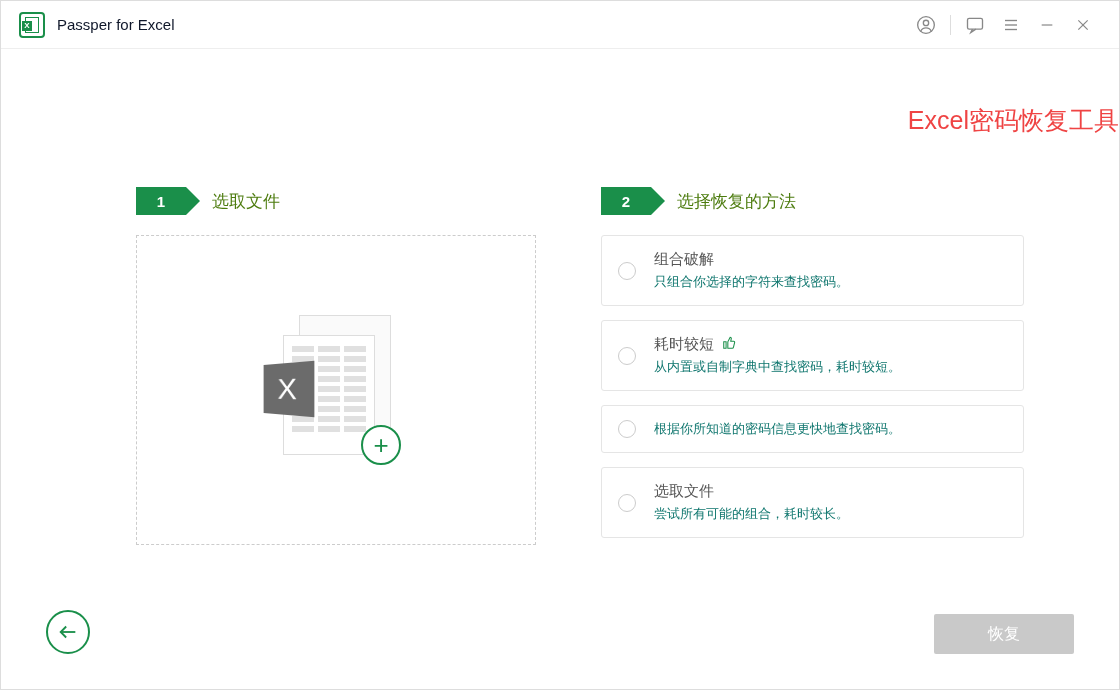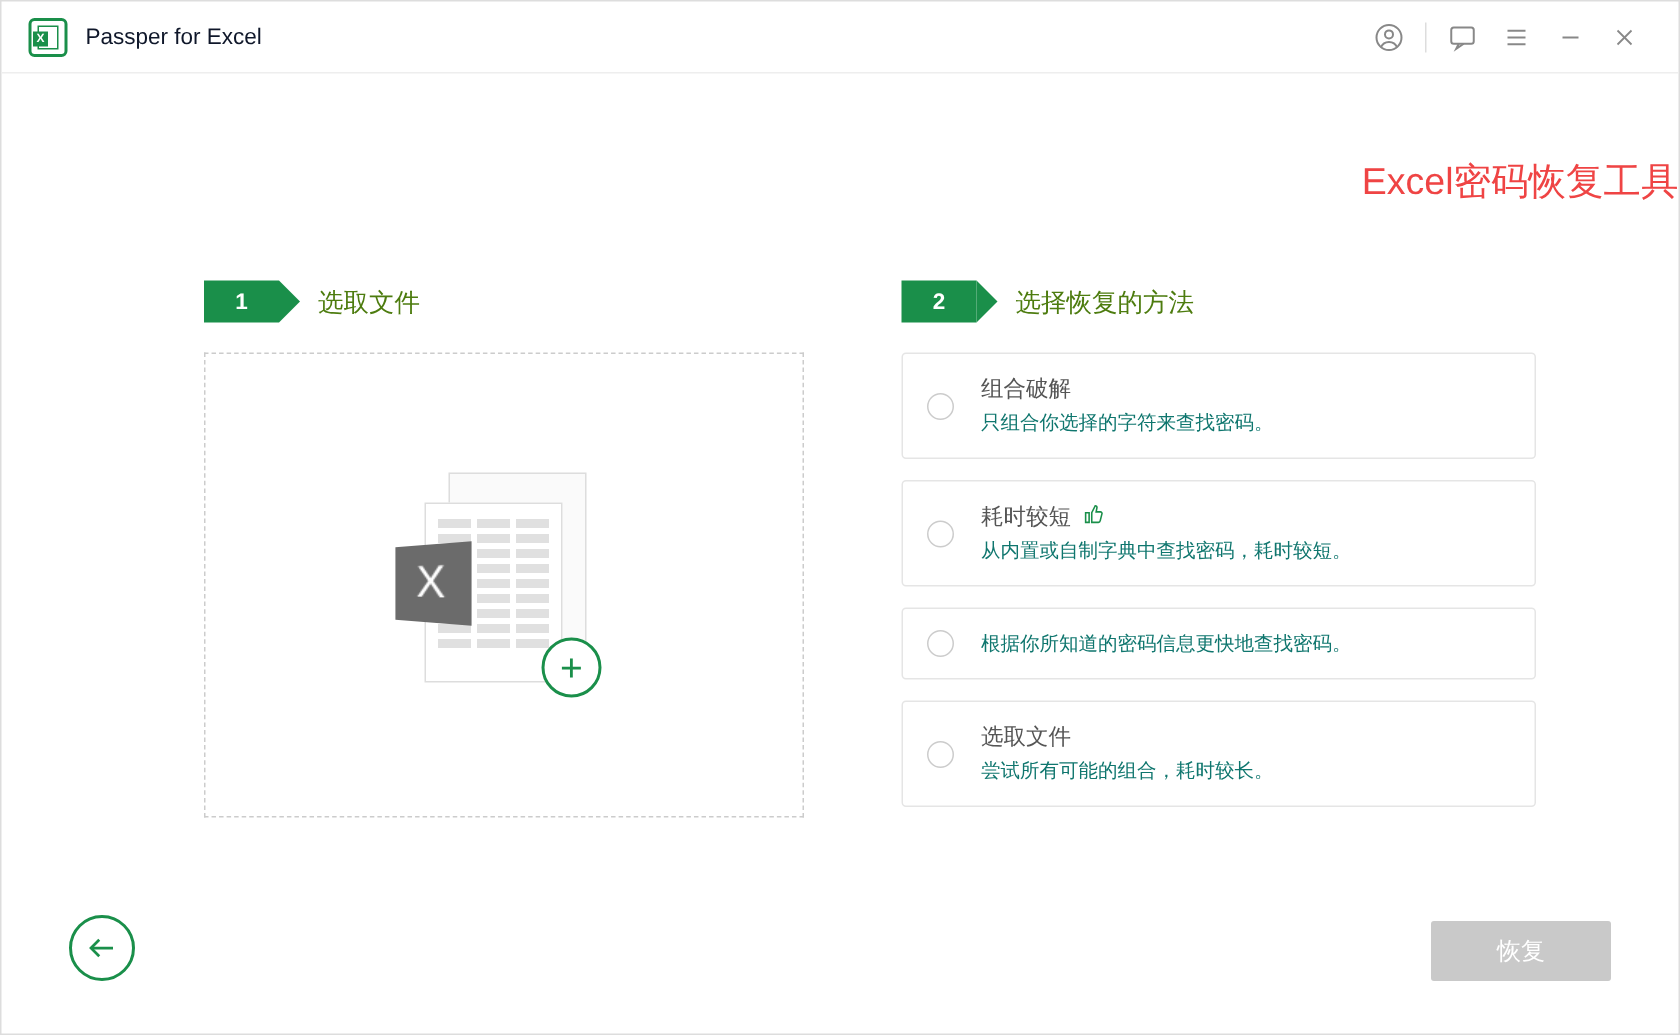--- a/index.html
+++ b/index.html
@@ -203,21 +203,21 @@
   border: 2px solid #1a8f4a;
   border-radius: 50%;
   display: flex; align-items: center; justify-content: center;
   color: #1a8f4a;
   font-size: 22px;
   cursor: pointer;
 }
 .recover-btn {
   position: absolute;
   right: 45px; bottom: 35px;
-  width: 120px; height: 40px;
+  width: 140px; height: 40px;
   background: #c9c9c9;
   color: #fff;
   display: flex; align-items: center; justify-content: center;
   font-size: 16px;
   border-radius: 2px;
   cursor: pointer;
 }
 </style>
 </head>
 <body>

